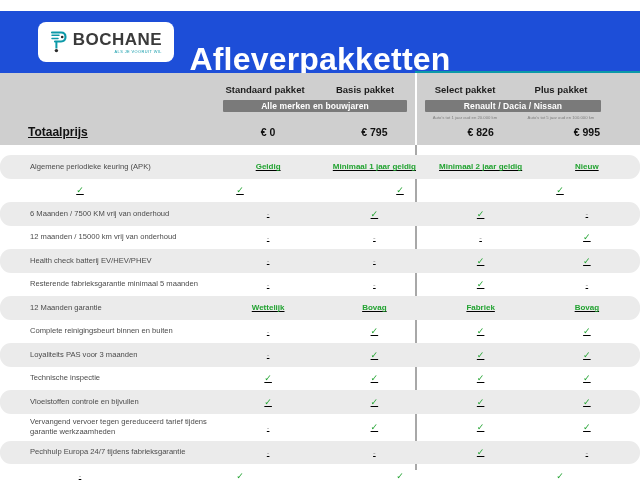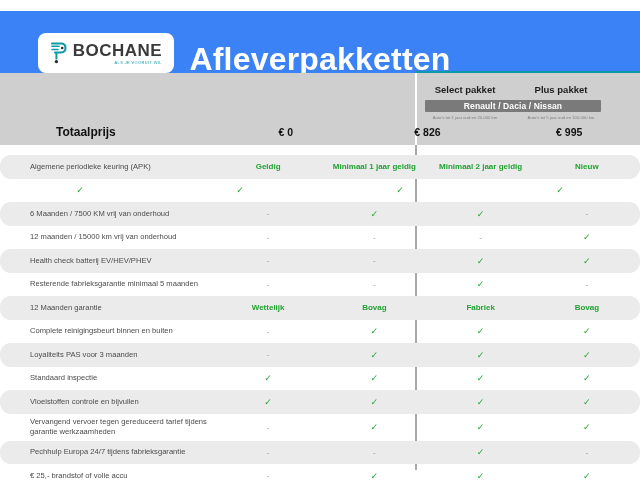--- a/index.html
+++ b/index.html
@@ -7,22 +7,22 @@
     width:640px;height:480px;overflow:hidden;
     background:#ffffff;
     font-family:"Liberation Sans","DejaVu Sans",sans-serif;
     -webkit-font-smoothing:antialiased;
   }
   .page{position:relative;width:640px;height:480px;background:#ffffff;}
 
   
   .banner{
     position:absolute;left:0;top:11px;width:640px;height:62px;
-    background:#3b82f6;
-    display:flex;align-items:flex-end;
+    background:#1d4ed8;
+    display:flex;align-items:center;
   }
   .logo-box{
     margin-left:38px;
     width:136px;height:40px;border-radius:8px;background:#ffffff;
     display:flex;align-items:center;justify-content:center;
     box-sizing:border-box;padding:0 6px;
   }
   .logo-inner{display:flex;align-items:center;gap:4px;}
   .logo-mark{width:19px;height:22px;flex:0 0 auto;display:block;}
   .logo-textwrap{display:flex;flex-direction:column;align-items:flex-end;line-height:1;}
@@ -68,40 +68,40 @@
     flex:1;text-align:center;font-size:3.6px;color:#7d7d7d;white-space:nowrap;
     transform:scale(1.18);
   }
 
   
   .pricerow{
     position:absolute;left:0;top:118px;width:640px;height:27px;
     display:flex;align-items:center;
   }
   .pricerow .lbl{
-    width:215px;box-sizing:border-box;padding-left:56px;
-    font-size:12px;font-weight:bold;color:#111111;
+    width:215px;box-sizing:border-box;padding-left:28px;
+    font-size:12px;font-weight:bold;color:#111111;text-decoration:underline;
   }
   .pricerow .cells{display:flex;flex:1;height:27px;align-items:center;}
   .pricerow .c{flex:1;text-align:center;font-size:10.5px;font-weight:bold;color:#111;}
 
   
   .rows{position:absolute;left:0;top:155px;width:640px;}
   .row{
     display:flex;align-items:center;width:640px;height:23.5px;
     position:relative;
     border-radius:11px;
   }
   .row.alt{background:#ebebeb;}
   .row.tall{height:27px;}
   .row .lbl{
     width:215px;box-sizing:border-box;padding-left:30px;
     font-size:7.6px;color:#4b4b4b;line-height:1.35;
   }
-  .row .cells{display:flex;flex:1;height:100%;align-items:center;}
+  .row .cells{display:flex;flex:1;height:100%;align-items:center;text-decoration:underline;}
   .row .c{flex:1;text-align:center;font-size:7.8px;color:#8f8f8f;}
   .row .c.ok{color:#22a331;font-size:9px;}
   .row .c.txt{color:#22a331;font-size:8px;font-weight:bold;}
 
   
   .vdiv{
     position:absolute;left:415px;top:145px;width:1.5px;height:325px;
     background:#a8a8a8;
   }
   
@@ -134,40 +134,54 @@
       </div>
     </div>
     <div class="banner-title">Afleverpakketten</div>
   </div>
 
   <div class="tealline"></div>
 
   <div class="thead">
     <div class="split"></div>
 
+    <div class="grp left">
+      <div class="names">
+        <span>Standaard pakket</span>
+        <span>Basis pakket</span>
+      </div>
+      <div class="band">
+        <span>Alle merken en bouwjaren</span>
+      </div>
+      <div class="subs">
+        <span></span>
+        <span></span>
+      </div>
+    </div>
 
     <div class="grp right">
       <div class="names">
         <span>Select pakket</span>
         <span>Plus pakket</span>
       </div>
       <div class="band">
         <span>Renault / Dacia / Nissan</span>
       </div>
       <div class="subs">
         <span>Auto's tot 1 jaar oud en 20.000 km</span>
         <span>Auto's tot 5 jaar oud en 100.000 km</span>
       </div>
     </div>
   </div>
 
   <div class="pricerow">
     <div class="lbl">Totaalprijs</div>
     <div class="cells">
       <div class="c">€ 0</div>
+      <div class="c">€ 795</div>
       <div class="c">€ 826</div>
       <div class="c">€ 995</div>
     </div>
   </div>
 
   <div class="vdiv"></div>
 
   <div class="rows" id="rows">
       <div class="row alt">
         <div class="lbl">Algemene periodieke keuring (APK)</div>
@@ -243,21 +257,21 @@
       <div class="row alt">
         <div class="lbl">Loyaliteits PAS voor 3 maanden</div>
         <div class="cells">
           <div class="c">-</div>
           <div class="c ok">✓</div>
           <div class="c ok">✓</div>
           <div class="c ok">✓</div>
         </div>
       </div>
       <div class="row">
-        <div class="lbl">Standaard inspectie</div>
+        <div class="lbl">Technische inspectie</div>
         <div class="cells">
           <div class="c ok">✓</div>
           <div class="c ok">✓</div>
           <div class="c ok">✓</div>
           <div class="c ok">✓</div>
         </div>
       </div>
       <div class="row alt">
         <div class="lbl">Vloeistoffen controle en bijvullen</div>
         <div class="cells">
@@ -279,21 +293,20 @@
       <div class="row alt">
         <div class="lbl">Pechhulp Europa 24/7 tijdens fabrieksgarantie</div>
         <div class="cells">
           <div class="c">-</div>
           <div class="c">-</div>
           <div class="c ok">✓</div>
           <div class="c">-</div>
         </div>
       </div>
       <div class="row">
-        <div class="lbl">€ 25,- brandstof of  volle accu</div>
         <div class="cells">
           <div class="c">-</div>
           <div class="c ok">✓</div>
           <div class="c ok">✓</div>
           <div class="c ok">✓</div>
         </div>
       </div>
     </div>
 
 </div>

